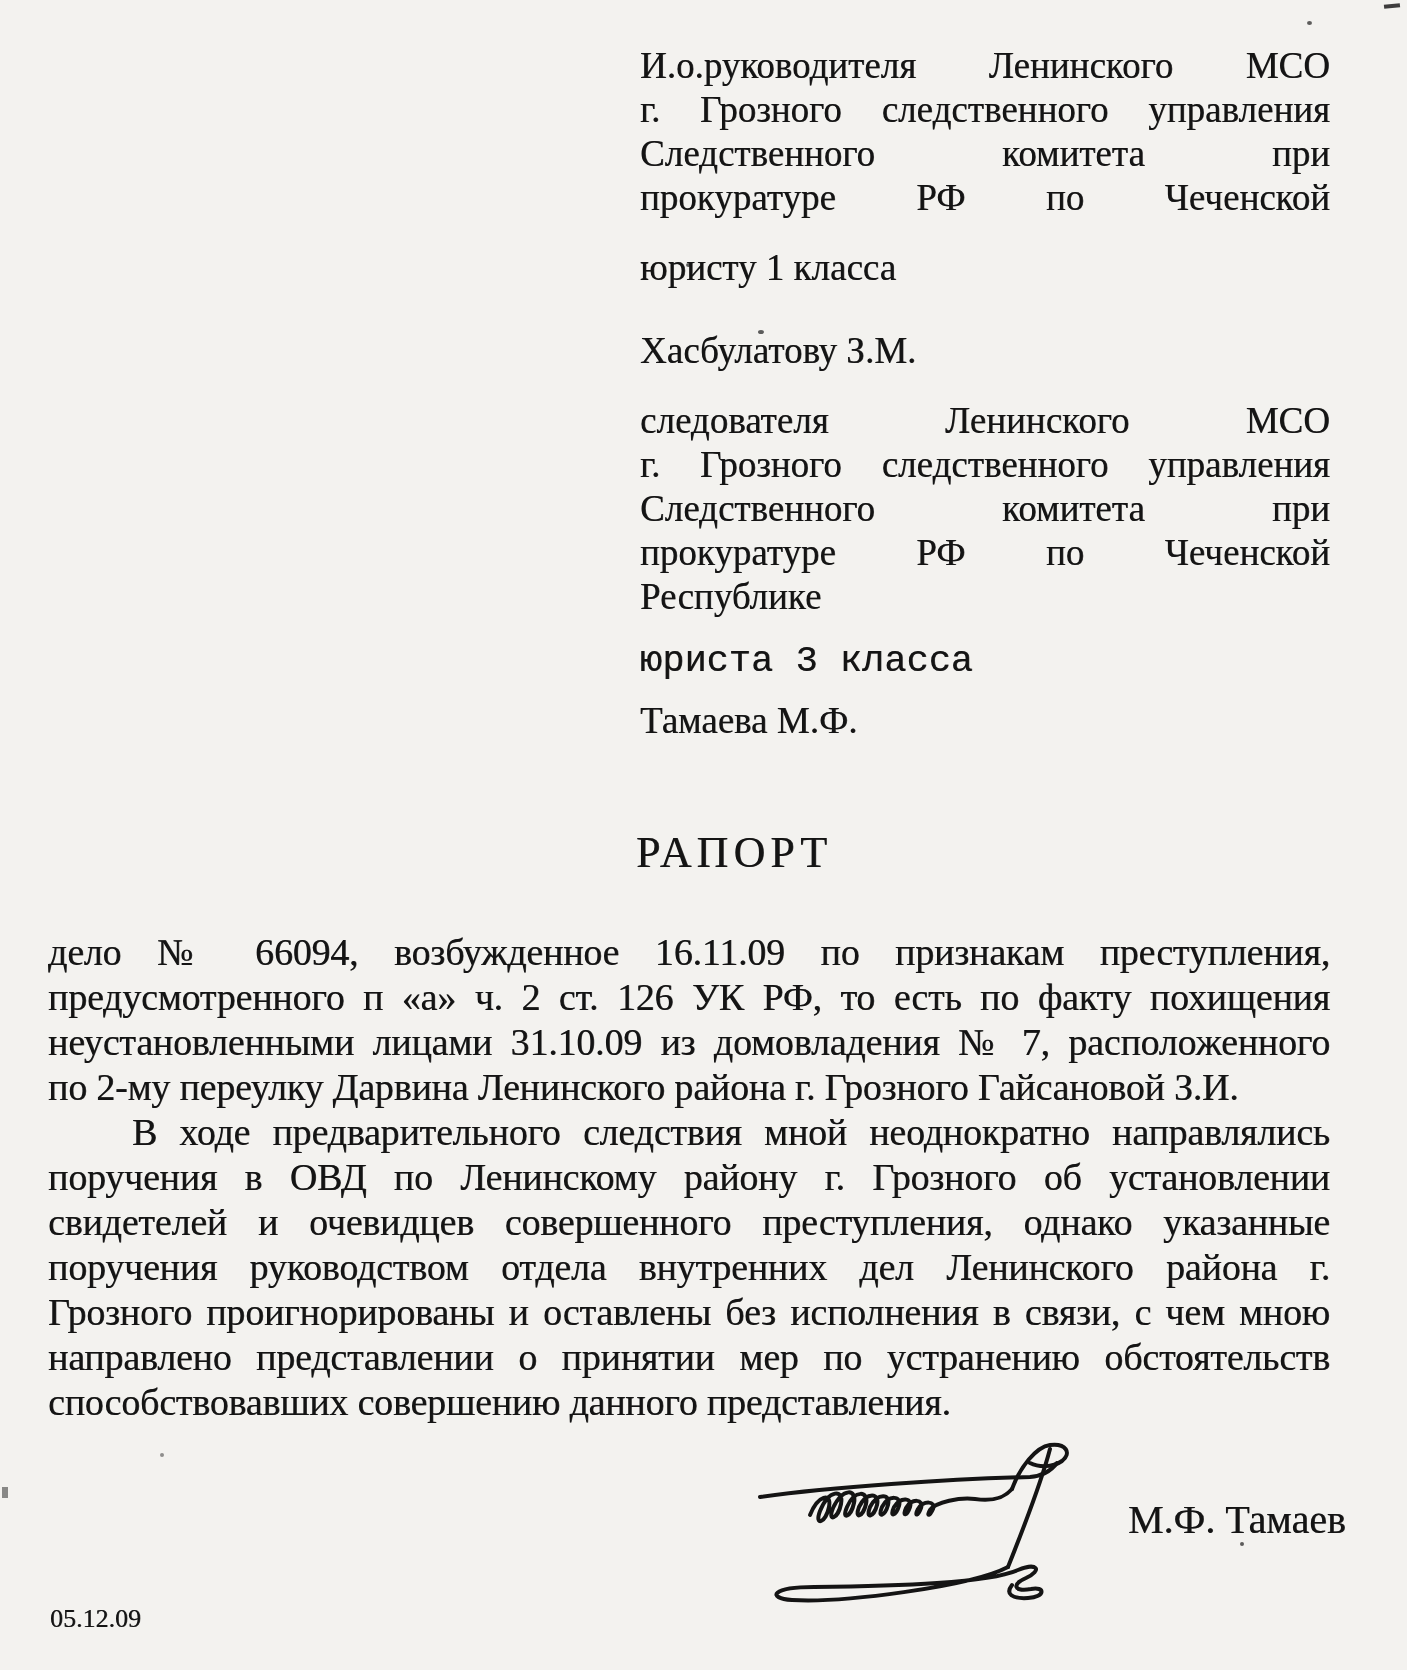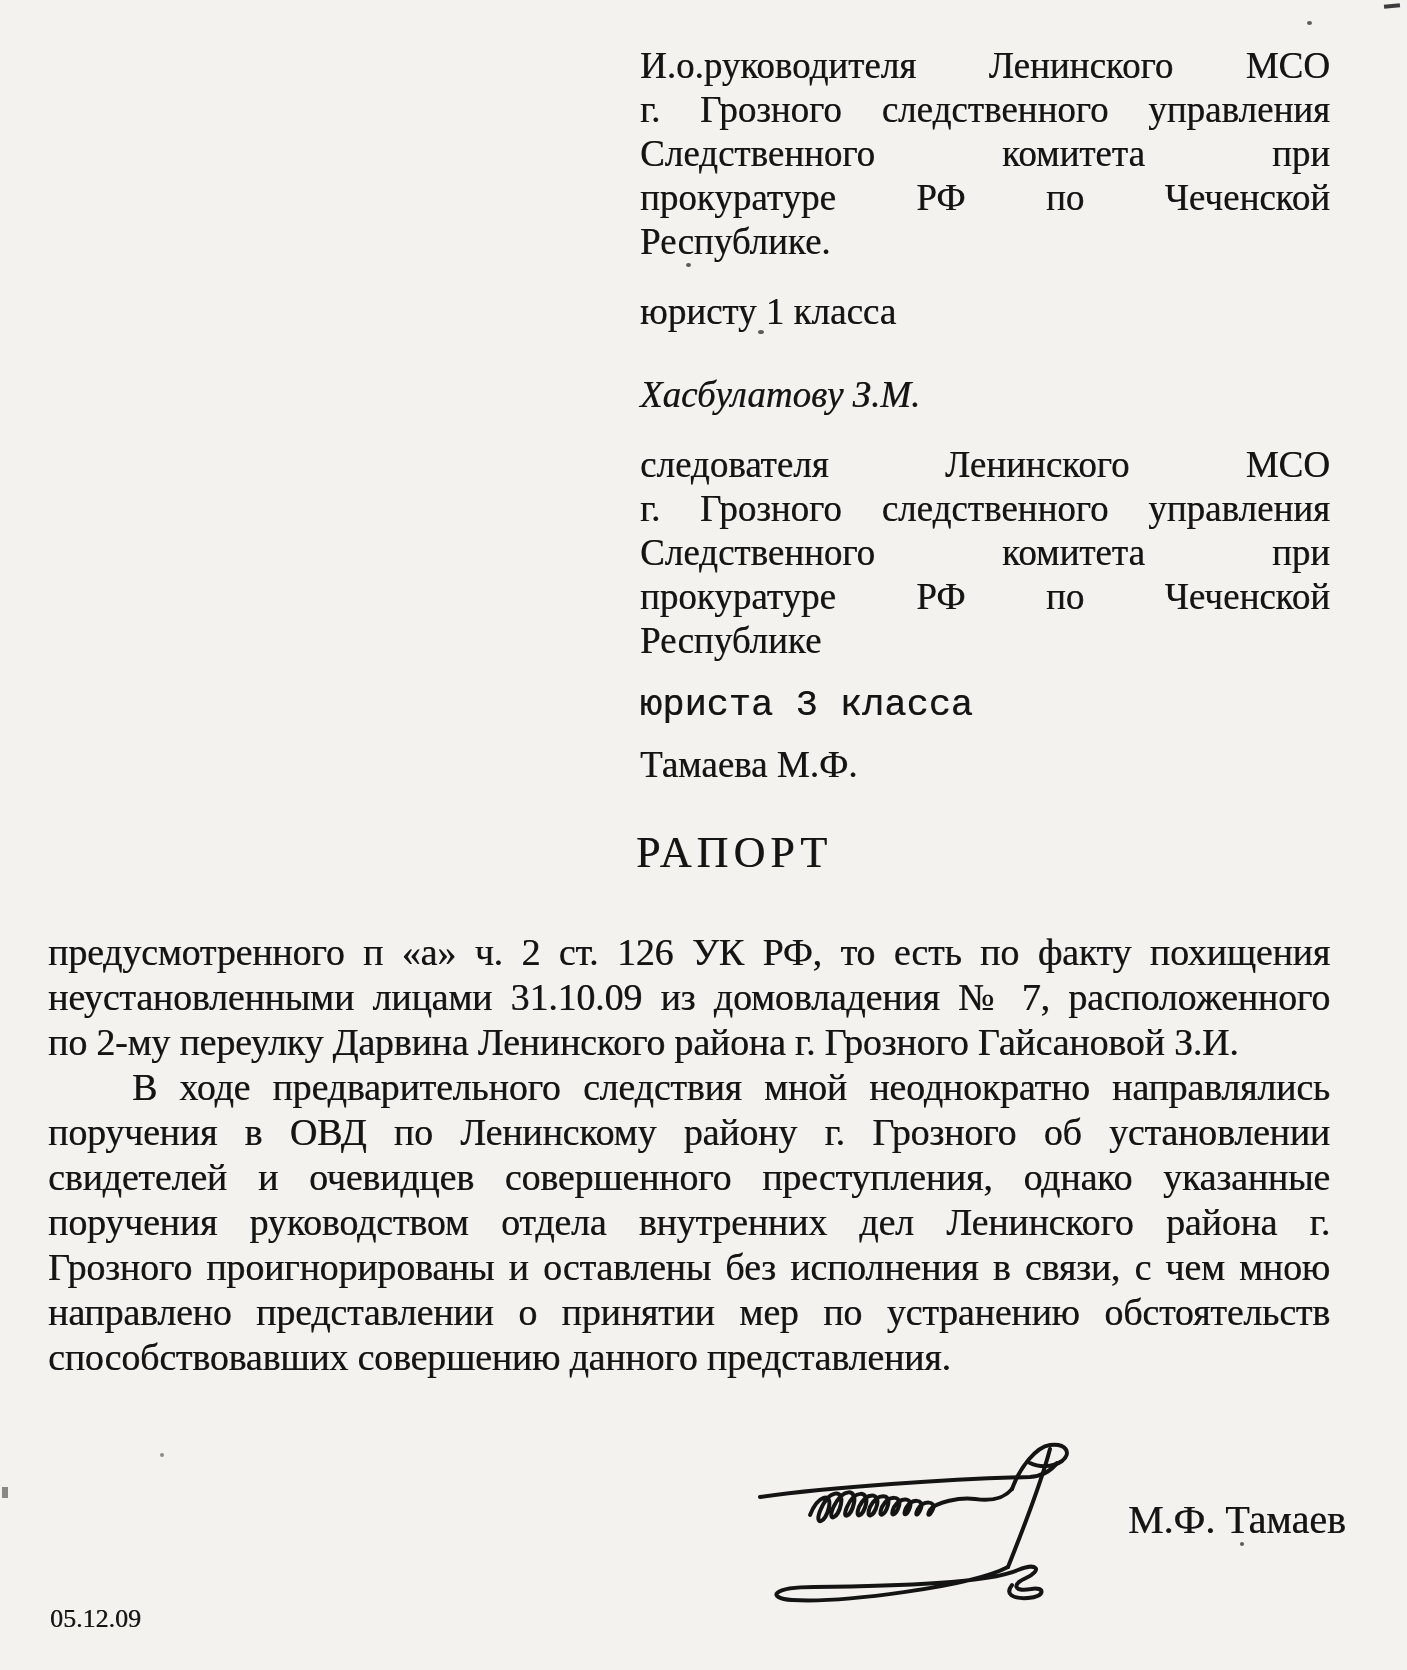--- a/index.html
+++ b/index.html
@@ -15,21 +15,21 @@
     text-shadow:0.5px 0.4px 0 rgba(20,20,20,0.7);
   }
   
   .addr{
     position:absolute;left:640px;top:44px;width:690px;
     font-size:37px;line-height:44px;
   }
   .addr .line{text-align:justify;text-align-last:justify;}
   .addr .line.last{text-align:justify;text-align-last:auto;}
   .addr .rank1{margin-top:26px;}
-  .addr .name1{margin-top:39px;font-style:italic;}
+  .addr .name1{margin-top:39px;}
   .addr .block2{margin-top:26px;}
   .addr .rank2{margin-top:20px;font-family:Liberation Mono, monospace;}
   .addr .name2{margin-top:16px;}
   
   .title{
     position:absolute;left:636px;top:827px;
     font-size:44px;letter-spacing:5px;
   }
   
   .btext{
@@ -60,40 +60,40 @@
   <div class="mark" style="left:2px;top:1487px;width:6px;height:11px;opacity:.5;"></div>
   <div class="speck" style="left:1240px;top:1542px;width:4px;height:4px;"></div>
   <div class="speck" style="left:160px;top:1453px;width:4px;height:4px;opacity:.5;"></div>
 
   <div class="addr">
     <div>
       <div class="line">И.о.руководителя Ленинского МСО</div>
       <div class="line">г. Грозного следственного управления</div>
       <div class="line">Следственного комитета при</div>
       <div class="line">прокуратуре РФ по Чеченской</div>
-      <div class="line last">Республике.</div>
     </div>
     <div class="rank1">юристу 1 класса</div>
     <div class="name1">Хасбулатову З.М.</div>
 
     <div class="block2">
       <div class="line">следователя Ленинского МСО</div>
       <div class="line">г. Грозного следственного управления</div>
       <div class="line">Следственного комитета при</div>
       <div class="line">прокуратуре РФ по Чеченской</div>
       <div class="line last">Республике</div>
     </div>
     <div class="rank2">юриста 3 класса</div>
     <div class="name2">Тамаева М.Ф.</div>
   </div>
 
   <div class="title">РАПОРТ</div>
 
   <div class="btext">
     <div>
+      <div class="line">дело № 66094, возбужденное 16.11.09 по признакам преступления,</div>
       <div class="line">предусмотренного п «а» ч. 2 ст. 126 УК РФ, то есть по факту похищения</div>
       <div class="line">неустановленными лицами 31.10.09 из домовладения № 7, расположенного</div>
       <div class="line last">по 2-му переулку Дарвина Ленинского района г. Грозного Гайсановой З.И.</div>
     </div>
     <div>
       <div class="line indent">В ходе предварительного следствия мной неоднократно направлялись</div>
       <div class="line">поручения в ОВД по Ленинскому району г. Грозного об установлении</div>
       <div class="line">свидетелей и очевидцев совершенного преступления, однако указанные</div>
       <div class="line">поручения руководством отдела внутренних дел Ленинского района г.</div>
       <div class="line">Грозного проигнорированы и оставлены без исполнения в связи, с чем мною</div>

